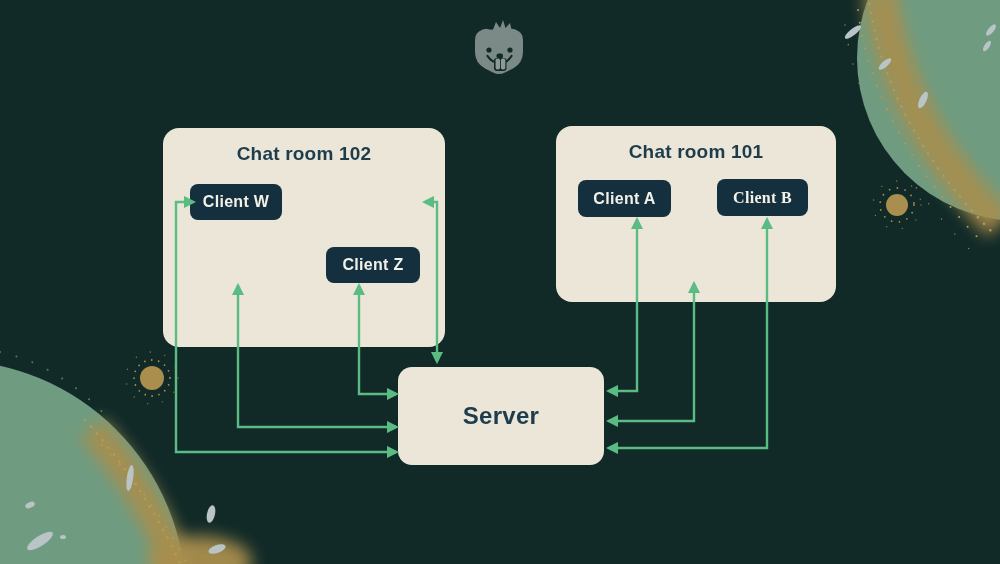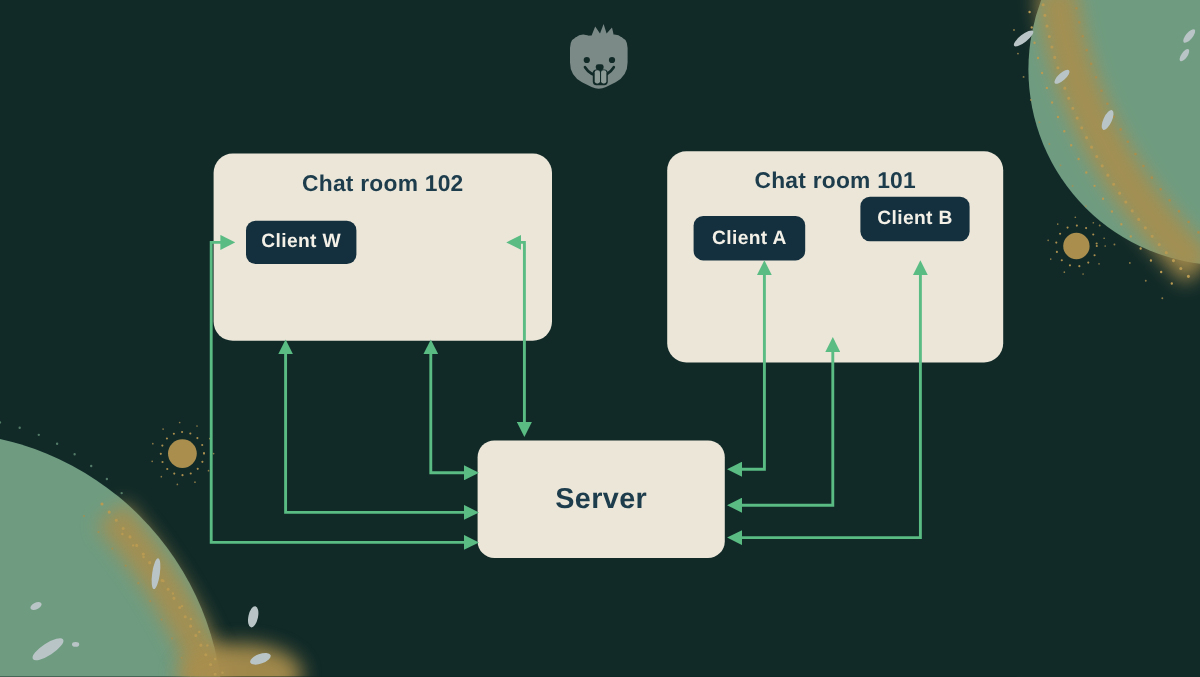--- a/index.html
+++ b/index.html
@@ -6,37 +6,37 @@
   .stage{
     position:relative;width:1000px;height:564px;overflow:hidden;
     background:var(--bg,#112a28);
     font-family:"Liberation Sans",sans-serif;
   }
   svg{position:absolute;left:0;top:0;}
   .decor{z-index:0;}
   .room{
     position:absolute;background:var(--room-bg,#ebe6d8);border-radius:16px;z-index:1;
   }
-  .room-102{left:178px;top:128px;width:282px;height:156px;}
+  .room-102{left:163px;top:128px;width:282px;height:219px;}
   .room-101{left:556px;top:126px;width:280px;height:176px;}
   .room-title{
     position:absolute;left:0;right:0;top:15px;text-align:center;
     font-size:19px;font-weight:700;color:var(--title-text,#1d3c4c);letter-spacing:.2px;
   }
   .client{
     position:absolute;background:var(--client-bg,#14303f);color:var(--client-text,#f3f0e7);
     border-radius:8px;display:flex;align-items:center;justify-content:center;
     font-size:16px;font-weight:700;letter-spacing:.3px;width:92px;height:36px;
   }
   .c-w{left:27px;top:56px;}
   .c-x{left:165px;top:56px;width:93px;}
   .c-y{left:27px;top:119px;}
   .c-z{left:163px;top:119px;width:94px;}
   .c-a{left:22px;top:54px;width:93px;height:37px;}
-  .c-b{left:161px;top:38px;width:91px;height:37px;}
+  .c-b{left:161px;top:53px;width:91px;height:37px;font-family:Liberation Serif, serif;}
   .c-c{left:91px;top:115px;width:93px;height:38px;}
   .server{
     position:absolute;left:398px;top:367px;width:206px;height:98px;z-index:1;
     background:var(--room-bg,#ebe6d8);border-radius:14px;
     display:flex;align-items:center;justify-content:center;
     font-size:24px;font-weight:700;color:var(--title-text,#16323f);letter-spacing:.3px;
   }
   #arrows{z-index:2;pointer-events:none;}
   #arrows polyline{fill:none;stroke:var(--arrow,#5abc83);stroke-width:2.4px;}
 </style>
@@ -111,20 +111,21 @@
       <path d="M 487.5 56 Q 492 63 499.8 63 Q 507 63 511.5 56" stroke="#112a28" stroke-width="2.2" fill="none" stroke-linecap="round"></path>
       <rect x="494" y="58" width="12.5" height="13" rx="3" fill="#112a28"></rect>
       <rect x="495.6" y="58.5" width="4.4" height="11" rx="1.8" fill="#8d9b97"></rect>
       <rect x="500.9" y="58.5" width="4.4" height="11" rx="1.8" fill="#8d9b97"></rect>
     </g>
   </svg>
 
   <div class="room room-102">
     <div class="room-title">Chat room 102</div>
     <div class="client c-w">Client W</div>
+    <div class="client c-z">Client Z</div>
   </div>
 
   <div class="room room-101">
     <div class="room-title">Chat room 101</div>
     <div class="client c-a">Client A</div>
     <div class="client c-b">Client B</div>
   </div>
 
   <div class="server">Server</div>
 

